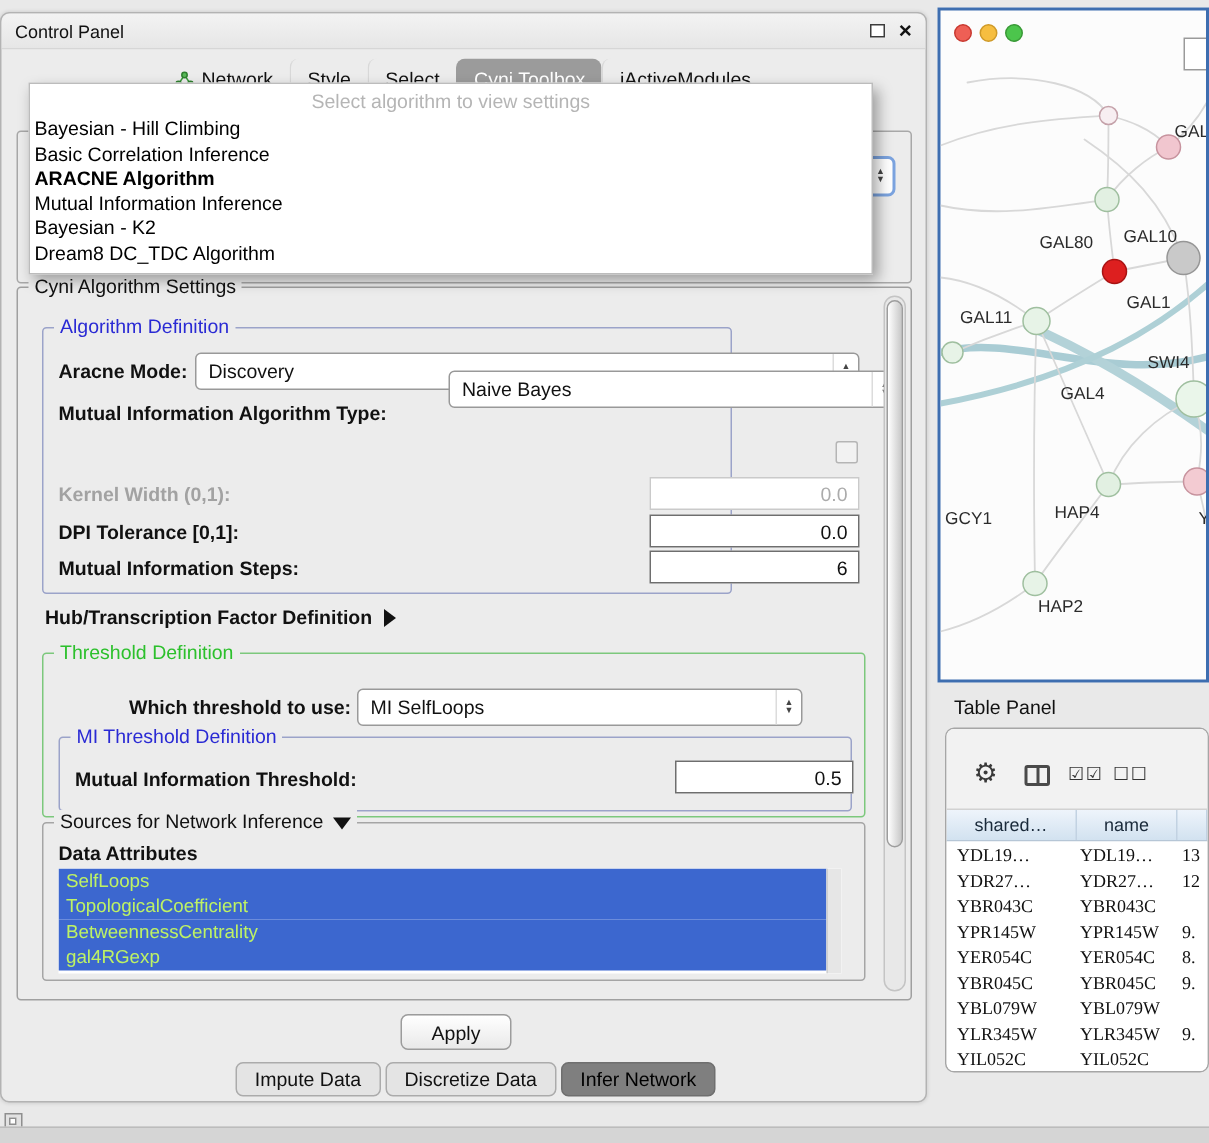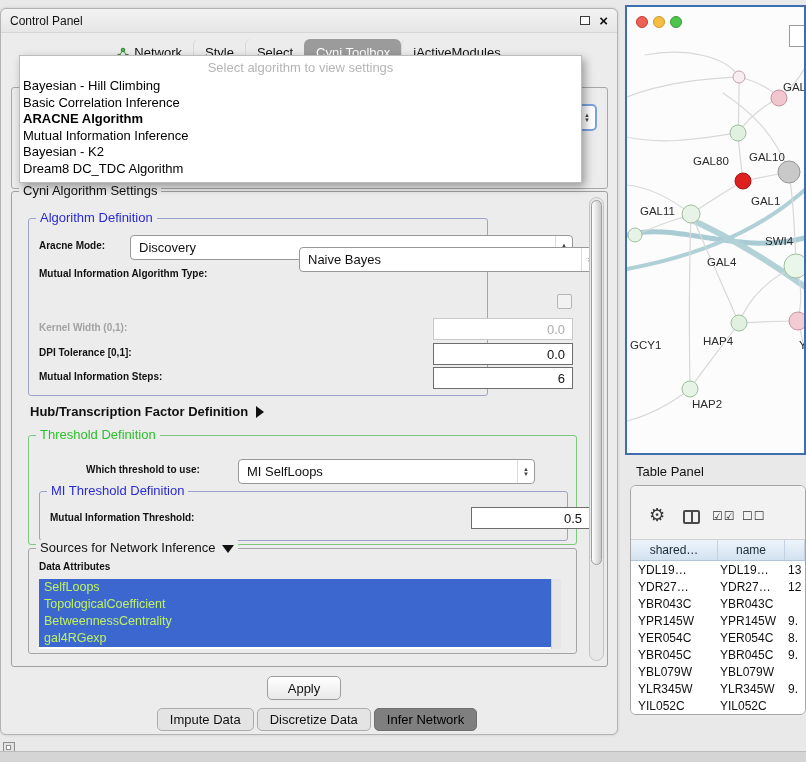--- a/index.html
+++ b/index.html
@@ -26,21 +26,21 @@
   #algo-popup{position:absolute;left:18px;top:46px;width:563px;background:#fff;border:1px solid #bcbcbc;box-shadow:3px 4px 9px rgba(0,0,0,.35);z-index:40;padding:2px 0 5px;}
   #algo-placeholder{font-size:13px;color:#b5b5b5;text-align:center;padding:2px 0 3px;}
   .algo-option{font-size:13px;color:#000;line-height:16.5px;padding:0 3px;}
   .algo-option.selected{font-weight:bold;}
 
   
   .group{position:absolute;border:1px solid #a5a5a5;border-radius:3px;}
   .legend{position:absolute;top:-9px;left:7px;background:#ececec;padding:0 4px;font-size:13px;white-space:nowrap;}
   .legend.blue{color:#2a2ad4;}
   .legend.green{color:#2cc02c;}
-  .blab{position:absolute;font-size:10px;font-weight:bold;white-space:nowrap;}
+  .blab{position:absolute;font-size:13px;font-weight:bold;white-space:nowrap;}
   .blab.disabled{color:#a2a2a2;}
   .combo{position:absolute;background:#fff;border:1px solid #999;border-radius:4px;display:flex;align-items:center;font-size:13px;padding-left:8px;}
   .combo .arrows{margin-left:auto;align-self:stretch;width:17px;display:flex;flex-direction:column;align-items:center;justify-content:center;font-size:6px;line-height:5px;color:#444;border-left:1px solid #dcdcdc;}
   .tfield{position:absolute;background:#fff;border:1px solid #6e6e6e;display:flex;align-items:center;justify-content:flex-end;padding-right:7px;font-size:13px;}
   .tfield.disabled{border-color:#cacaca;color:#ababab;}
   .checkbox{position:absolute;width:15px;height:15px;border:1px solid #b5b5b5;background:#f2f2f2;border-radius:2px;}
   .tri-right{display:inline-block;width:0;height:0;border-top:6px solid transparent;border-bottom:6px solid transparent;border-left:8px solid #111;margin-left:8px;}
   .tri-down{display:inline-block;width:0;height:0;border-left:6px solid transparent;border-right:6px solid transparent;border-top:8px solid #111;margin-left:6px;vertical-align:-1px;}
 
   
@@ -62,21 +62,21 @@
   #lbl-steps{left:10px;top:152px;}
   #fld-steps{left:404px;top:148px;width:140px;height:22px;}
 
   #hub-row{position:absolute;left:18px;top:212px;display:flex;align-items:center;font-size:13px;font-weight:bold;}
 
   #thr-def{left:16px;top:243px;width:549px;height:110px;border-color:#7cc87c;}
   #lbl-which{left:57px;top:28px;}
   #cmb-which{left:209px;top:23px;width:297px;height:25px;}
   #mi-group{left:10px;top:55px;width:529px;height:50px;border-color:#9ba3c9;}
   #lbl-mith{left:10px;top:20px;}
-  #fld-mith{left:410px;top:15px;width:119px;height:22px;margin-left:21px;}
+  #fld-mith{left:410px;top:15px;width:119px;height:22px;}
 
   #sources{left:16px;top:356px;width:549px;height:106px;}
   #lbl-attrs{left:10px;top:12px;}
   #attr-list{position:absolute;left:10px;top:30px;width:522px;height:70px;background:#fff;overflow:hidden;}
   .attr-item{height:17px;line-height:17px;background:#3c67cf;color:#bef264;font-size:12.5px;padding-left:5px;width:calc(100% - 10px);}
   #attr-scroll{position:absolute;right:0;top:0;bottom:0;width:10px;background:#e6e6e6;border-left:1px solid #cfcfcf;}
 
   #apply-btn{position:absolute;left:266px;top:667px;width:74px;height:24px;background:linear-gradient(#ffffff,#e9e9e9);border:1px solid #9c9c9c;border-radius:5px;font-size:13px;display:flex;align-items:center;justify-content:center;}
 
   #bottom-tabs{position:absolute;left:0;right:0;top:699px;display:flex;justify-content:center;gap:3px;padding-left:16px;}
@@ -98,21 +98,21 @@
   #table-toolbar{position:absolute;left:0;top:0;right:0;height:54px;background:#f2f2f2;border-bottom:1px solid #d2d2d2;}
   #gear-icon{position:absolute;left:18px;top:18px;font-size:18px;color:#3a3a3a;}
   #col-icon{position:absolute;left:52px;top:24px;width:17px;height:14px;border:2px solid #4a4a4a;border-radius:2px;}
   #col-icon::before{content:"";position:absolute;left:50%;top:0;bottom:0;width:2px;background:#4a4a4a;transform:translateX(-50%);}
   #check-pair{position:absolute;left:81px;top:23px;font-size:12px;color:#333;letter-spacing:1px;}
   #box-pair{position:absolute;left:111px;top:23px;font-size:12px;color:#333;letter-spacing:1px;}
   #table-header{position:absolute;left:0;top:54px;right:0;height:21px;display:flex;background:linear-gradient(#eef4fb,#d2e2f0);border-bottom:1px solid #b6c6d6;}
   .th{font-size:12px;color:#1a2a3a;line-height:20px;text-align:center;border-right:1px solid #c2d2e2;}
   .th0{width:87px;}.th1{width:67px;}.th2{flex:1;}
   #table-rows{position:absolute;left:0;top:75px;right:0;bottom:0;overflow:hidden;background:#fff;}
-  .trow{display:flex;height:17px;align-items:center;}
+  .trow{display:flex;height:17px;align-items:flex-end;font-family:Liberation Serif, serif;}
   .td{font-size:12px;white-space:nowrap;overflow:hidden;}
   .td0{width:87px;padding-left:7px;}.td1{width:67px;padding-left:2px;}.td2{flex:1;padding-left:3px;}
 
   
   #bottom-strip{position:absolute;left:0;top:751px;width:806px;height:11px;background:#d5d5d5;border-top:1px solid #bcbcbc;}
   #mini-icon{position:absolute;left:3px;top:742px;width:12px;height:12px;border:1px solid #8f8f8f;background:#e2e2e2;}
   #mini-icon span{position:absolute;left:2px;top:2px;width:5px;height:5px;border:1px solid #8f8f8f;background:#fff;}
 </style>
 </head>
 <body>

